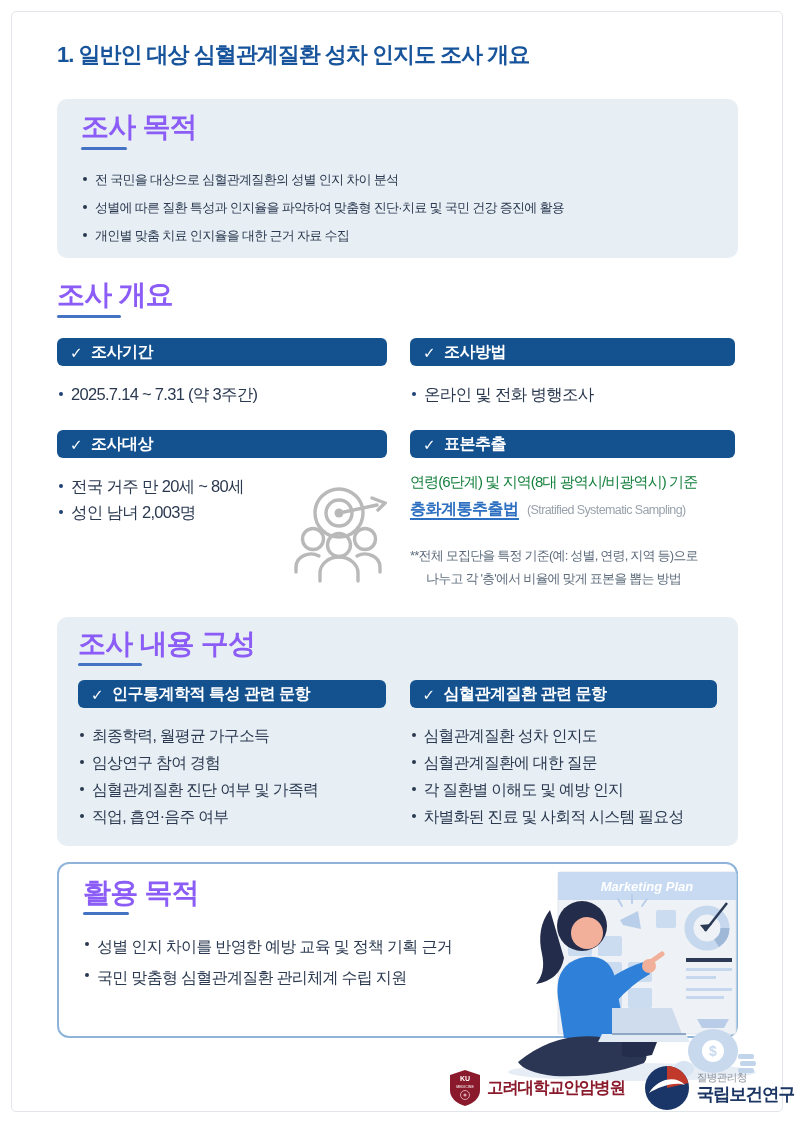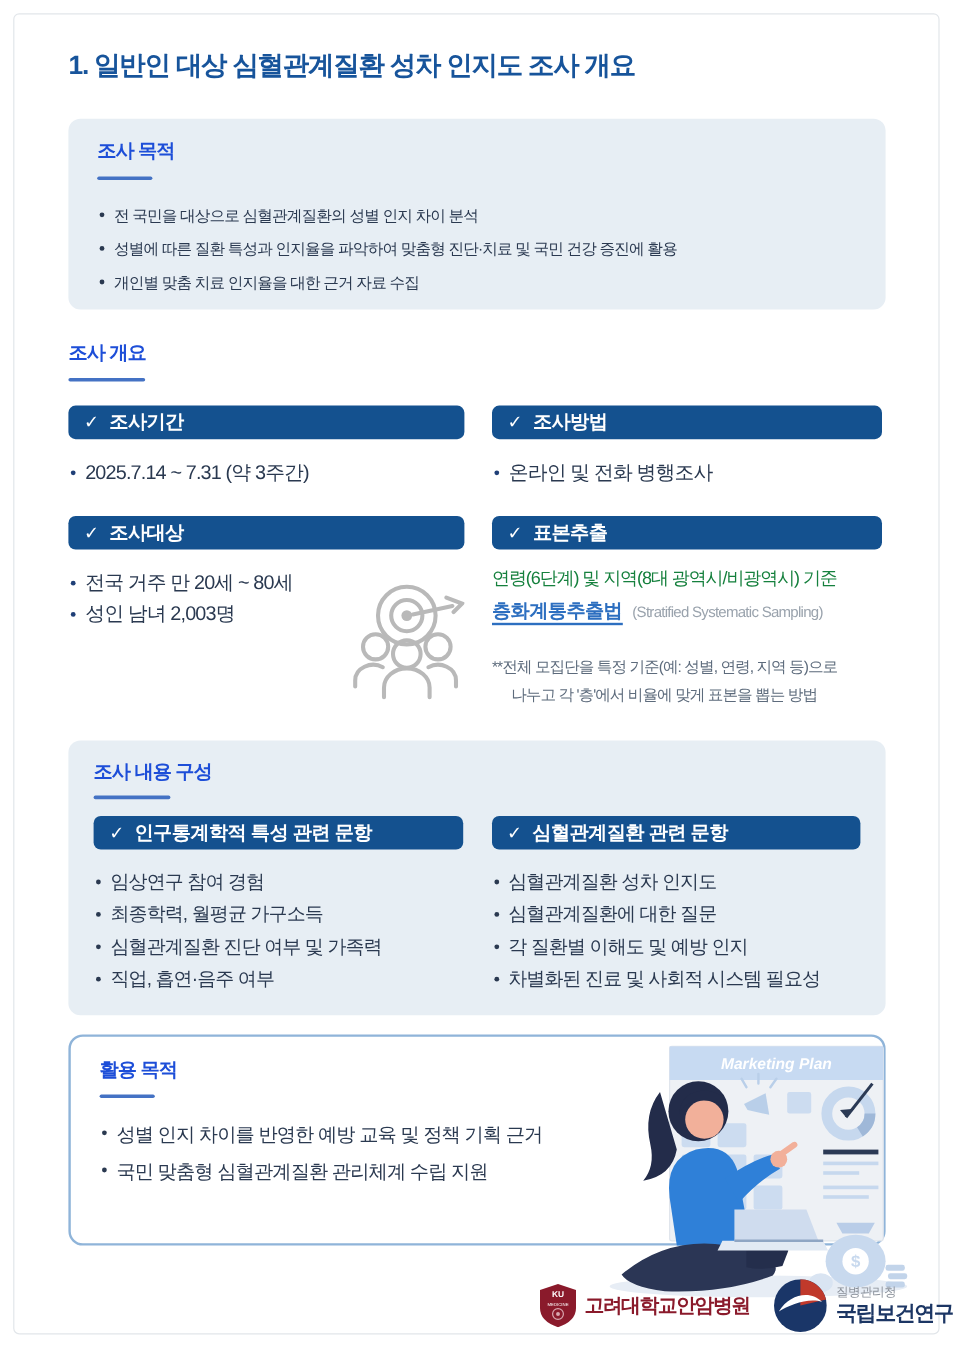--- a/index.html
+++ b/index.html
@@ -4,21 +4,21 @@
 <style>
   * { margin:0; padding:0; box-sizing:border-box; }
   body { background:#ffffff; font-family:"Liberation Sans","DejaVu Sans",sans-serif; }
   .page { position:relative; width:794px; height:1123px; background:#fff; overflow:hidden; }
   .page-frame { position:absolute; left:11px; top:11px; right:11px; bottom:11px;
                 border:1px solid #e2e6ea; border-radius:5px; pointer-events:none; }
 
   .main-title { position:absolute; left:57px; top:40px; font-size:22px; font-weight:bold;
                 color:#17549b; letter-spacing:-1px; white-space:nowrap; }
 
-  .sec-title { font-size:16px; font-weight:bold; color:#1d4ed8; letter-spacing:-0.8px; line-height:22px; }
+  .sec-title { font-size:28px; font-weight:bold; color:#8b5cf6; letter-spacing:-0.8px; line-height:22px; }
   .rule { height:3px; background:#4472c4; margin-top:9px; border-radius:2px; }
 
   .blist { list-style:none; }
   .blist li { position:relative; display:flex; align-items:flex-start; color:#2a3950;
               letter-spacing:-0.7px; white-space:nowrap; }
   .blist li::before { content:""; flex:none; width:4px; height:4px; border-radius:50%;
                       background:#2a3950; margin:11px 8px 0 2px; }
 
   
   .purpose-box { position:absolute; left:57px; top:99px; width:681px; height:159px;
@@ -171,22 +171,22 @@
   <section class="content-box">
     <h2 class="sec-title">조사 내용 구성</h2>
     <div class="rule"></div>
     <div class="content-grid">
       <div>
         <div class="bar">
           <span class="chk">✓</span>
           <span>인구통계학적 특성 관련 문항</span>
         </div>
         <ul class="blist">
+          <li>최종학력, 월평균 가구소득</li>
           <li>임상연구 참여 경험</li>
-          <li>최종학력, 월평균 가구소득</li>
           <li>심혈관계질환 진단 여부 및 가족력</li>
           <li>직업, 흡연·음주 여부</li>
         </ul>
       </div>
       <div>
         <div class="bar">
           <span class="chk">✓</span>
           <span>심혈관계질환 관련 문항</span>
         </div>
         <ul class="blist">

